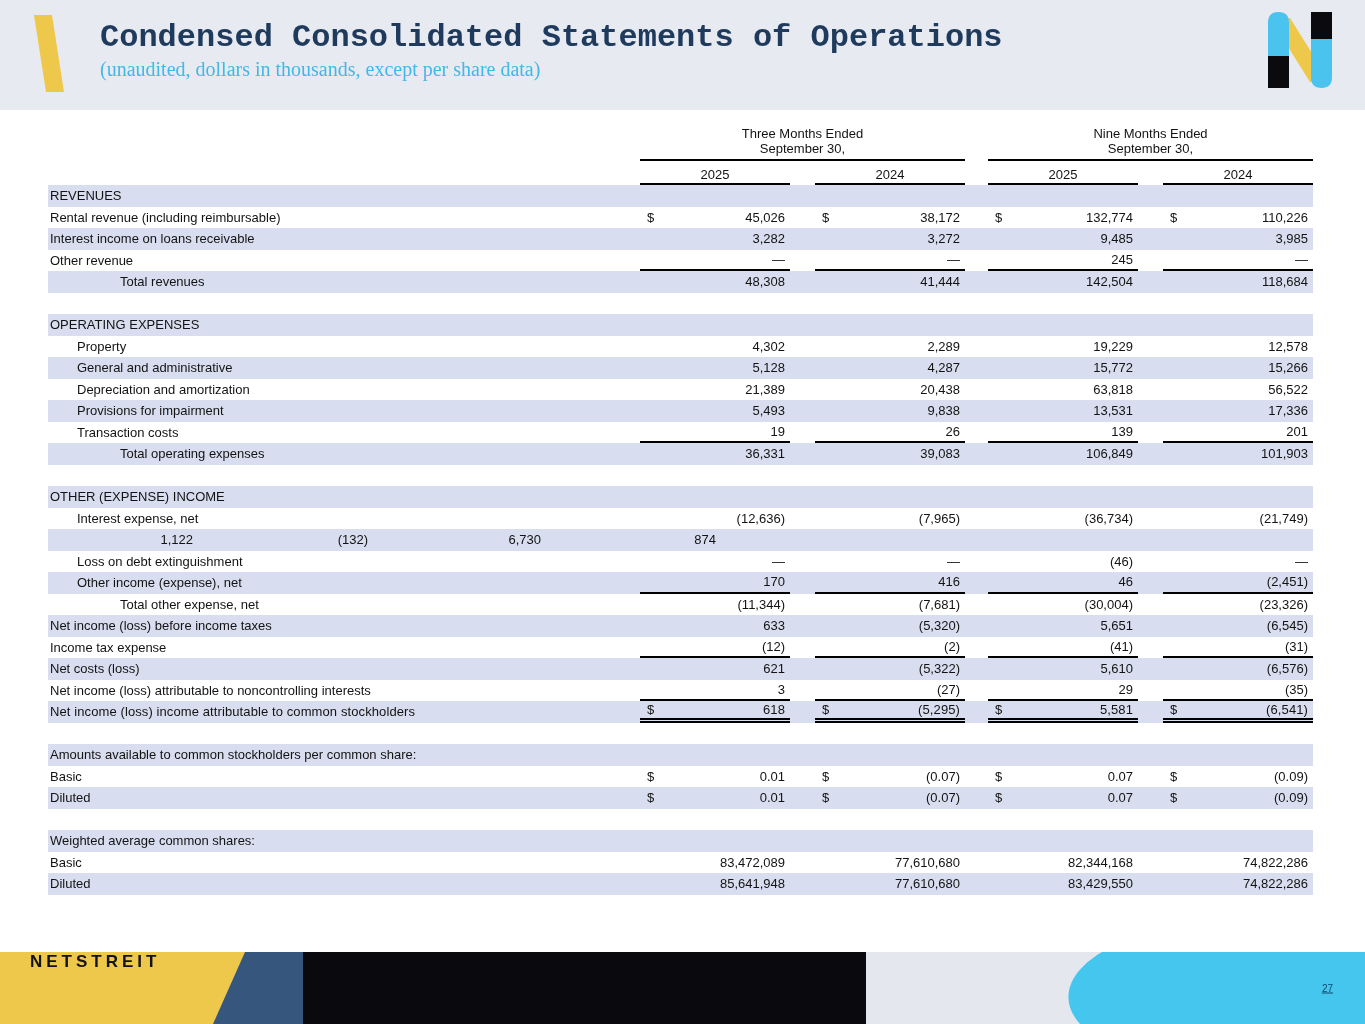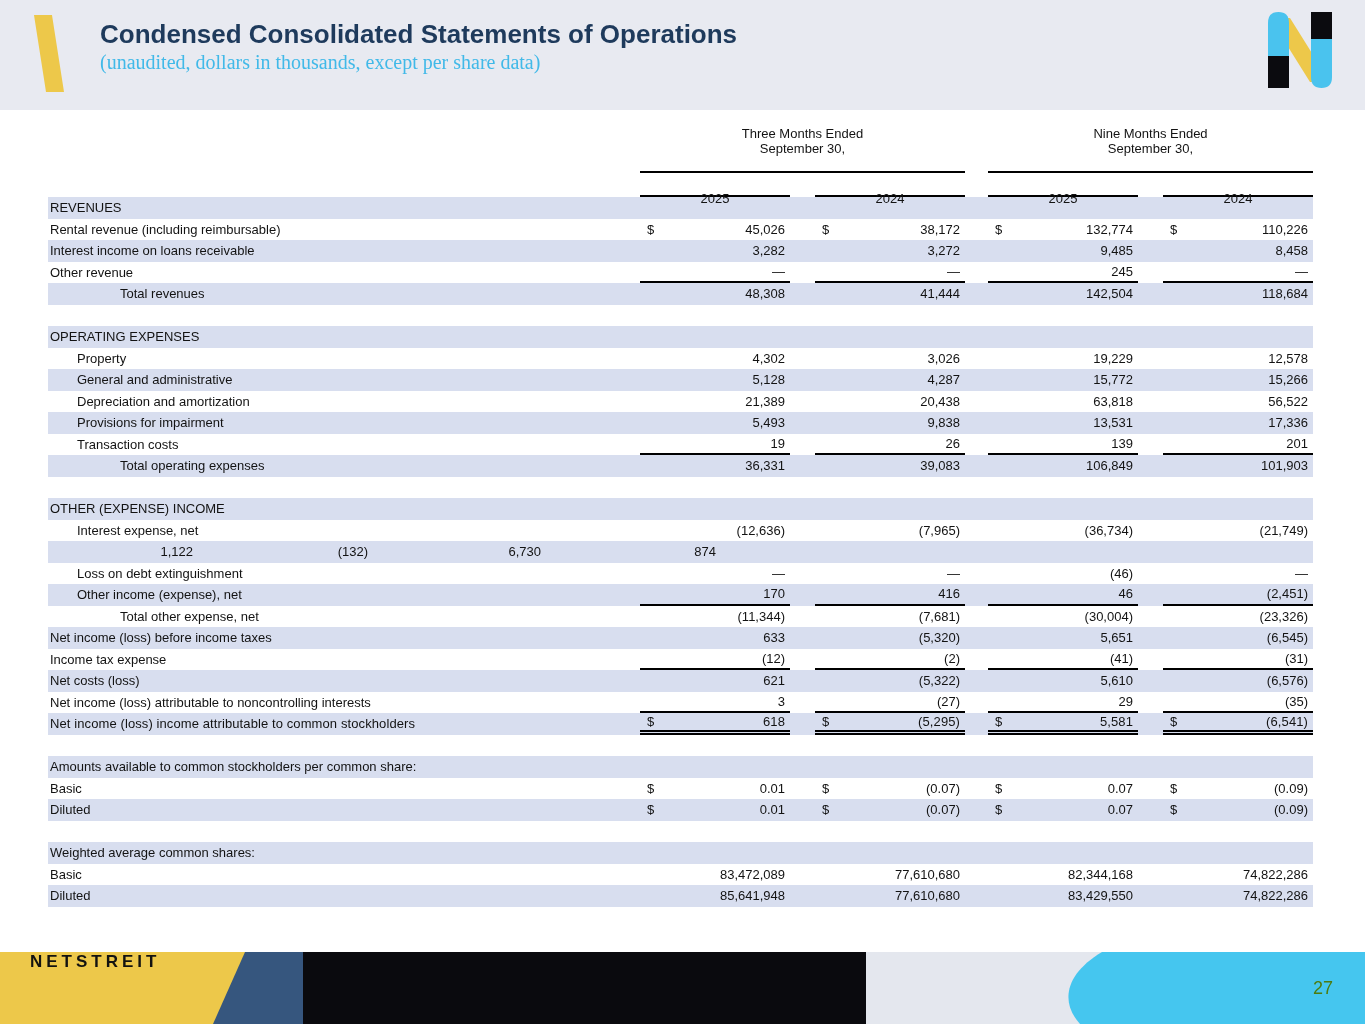--- a/index.html
+++ b/index.html
@@ -5,32 +5,32 @@
   * { margin:0; padding:0; box-sizing:border-box; }
   html,body { width:1365px; height:1024px; }
   body { font-family:"Liberation Sans", sans-serif; color:#131313; }
   .slide { position:relative; width:1365px; height:1024px; background:#ffffff; overflow:hidden; }
 
   
   .top-band { position:absolute; top:0; left:0; width:100%; height:110px; background:var(--band); }
   .accent { position:absolute; left:34px; top:15px; width:30px; height:77px; background:var(--yellow);
             clip-path:polygon(0 0, 60% 0, 100% 100%, 40% 100%); }
   .titles { position:absolute; left:100px; top:20px; }
-  .titles h1 { font-family:Liberation Sans, sans-serif; font-size:26px; font-weight:700; color:var(--navy); line-height:1.15; }
+  .titles h1 { font-family:Liberation Mono, monospace; font-size:32px; font-weight:700; color:var(--navy); line-height:1.15; }
   .subtitle { font-family:"Liberation Serif", serif; font-size:20px; color:var(--cyan); margin-top:1px; }
   .logo { position:absolute; right:33px; top:12px; }
 
   
   .table-wrap { position:absolute; left:48px; top:126px; width:1265px; }
   .cols-header { display:flex; font-size:13px; line-height:15px; }
   .hspacer { width:592px; flex:none; }
-  .group { width:325px; flex:none; text-align:center; border-bottom:2px solid #000; padding-bottom:15px; }
+  .group { width:325px; flex:none; text-align:center; border-bottom:2px solid #000; padding-bottom:3px; }
   .group.g2 { margin-left:23px; }
   .years-row { display:flex; margin-top:1px; height:23px; font-size:13px; }
-  .year { width:150px; flex:none; text-align:center; border-bottom:2px solid #000; padding-top:17px; }
+  .year { width:150px; flex:none; text-align:center; border-bottom:2px solid #000; padding-top:5px; }
   .year.m25 { margin-right:25px; } .year.m23 { margin-right:23px; }
 
   #rows .trow { display:flex; height:21.5px; align-items:center; font-size:13px; }
   .trow.shade { background:var(--shade); }
   .lab { width:592px; flex:none; padding-left:2px; white-space:nowrap; overflow:hidden; }
   .lab.ind1 { padding-left:29px; }
   .lab.ind2 { padding-left:72px; }
   .cell { width:150px; flex:none; height:100%; display:flex; justify-content:space-between; align-items:center;
           padding:0 5px 0 7px; }
   .cell.c0 { margin-right:25px; } .cell.c1 { margin-right:23px; } .cell.c2 { margin-right:25px; }
@@ -42,21 +42,21 @@
   .footer { position:absolute; bottom:0; left:0; width:1365px; height:72px; background:var(--footer-gray); }
   .f-yellow { position:absolute; left:0; top:0; width:245px; height:72px; background:var(--yellow);
               clip-path:polygon(0 0, 100% 0, calc(100% - 32px) 100%, 0 100%);
               display:flex; padding-left:30px; }
   .wordmark { font-size:17px; font-weight:700; letter-spacing:4px; color:#121210; }
   .f-slate { position:absolute; left:211px; top:0; width:92px; height:72px; background:var(--slate);
              clip-path:polygon(35% 0, 100% 0, 100% 100%, 0 100%); }
   .f-black { position:absolute; left:301px; top:0; width:565px; height:72px; background:var(--footer-black); }
   .f-cyan  { position:absolute; left:1040px; top:0; width:325px; height:72px; background:var(--footer-cyan);
              clip-path:path("M 62 0 C 25 22 20 50 40 72 L 325 72 L 325 0 Z"); }
-  .page-num { position:absolute; right:32px; top:50%; transform:translateY(-50%); color:#4d7c0f; font-size:18px; }
+  .page-num { position:absolute; right:32px; top:50%; transform:translateY(-50%); color:#0c4a6e; font-size:10px;text-decoration:underline; }
 </style>
 </head>
 <body>
 
 <div class="slide">
 
   <div class="top-band">
     <div class="accent"></div>
     <div class="titles">
       <h1>Condensed Consolidated Statements of Operations</h1>
@@ -138,21 +138,21 @@
           <div class="cell c1">
             <span class="cur"></span>
             <span class="num">3,272</span>
           </div>
           <div class="cell c2">
             <span class="cur"></span>
             <span class="num">9,485</span>
           </div>
           <div class="cell c3">
             <span class="cur"></span>
-            <span class="num">8,458</span>
+            <span class="num">3,985</span>
           </div>
         </div>
         <div class="trow">
           <div class="lab ind0">Other revenue</div>
           <div class="cell c0 lb">
             <span class="cur"></span>
             <span class="num">—</span>
           </div>
           <div class="cell c1 lb">
             <span class="cur"></span>
@@ -207,21 +207,21 @@
           </div>
         </div>
         <div class="trow">
           <div class="lab ind1">Property</div>
           <div class="cell c0">
             <span class="cur"></span>
             <span class="num">4,302</span>
           </div>
           <div class="cell c1">
             <span class="cur"></span>
-            <span class="num">3,026</span>
+            <span class="num">2,289</span>
           </div>
           <div class="cell c2">
             <span class="cur"></span>
             <span class="num">19,229</span>
           </div>
           <div class="cell c3">
             <span class="cur"></span>
             <span class="num">12,578</span>
           </div>
         </div>

